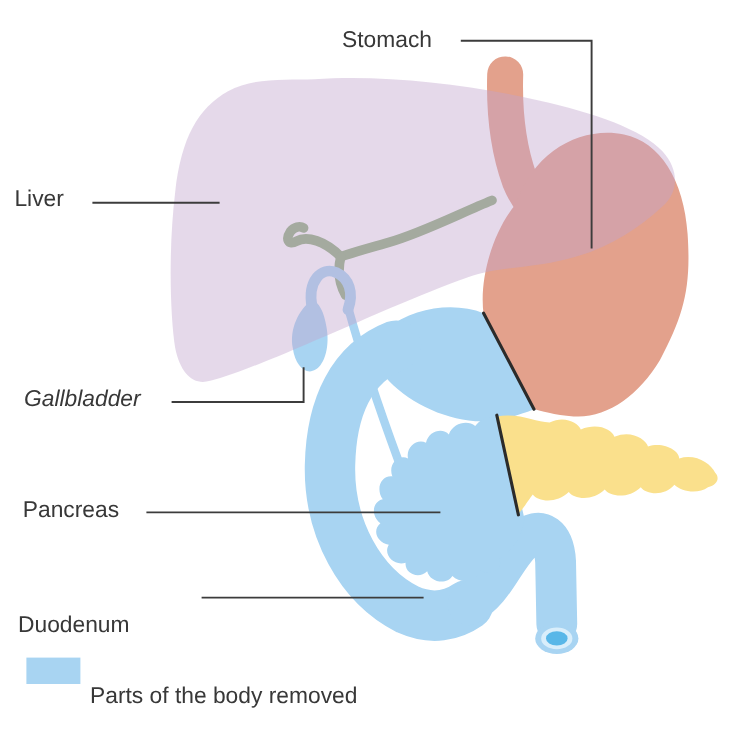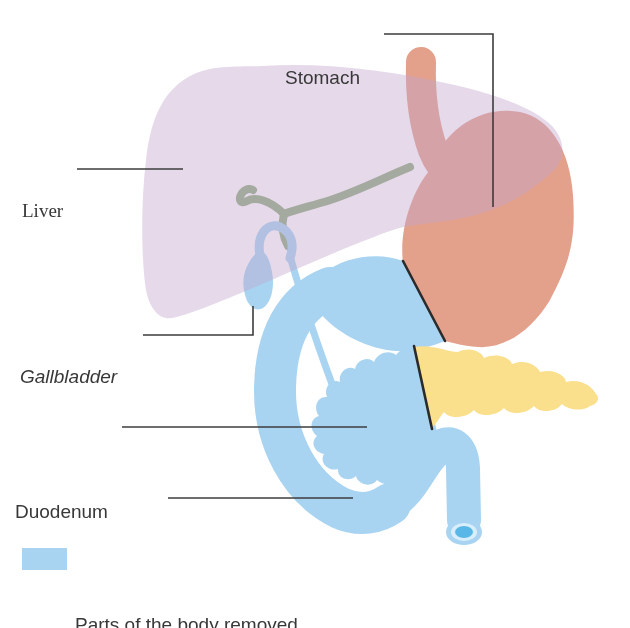--- a/index.html
+++ b/index.html
@@ -10,27 +10,26 @@
     font-family:"Liberation Sans", sans-serif;
     overflow:hidden;
   }
   #diagram-svg{position:absolute;left:0;top:0;}
   .label{
     position:absolute;
     font-size:19px;
     line-height:22px;
     color:#383838;
     white-space:nowrap;
-    margin-top:44px;
   }
-  .lbl-liver{left:22px;top:156px;font-family:Liberation Serif, serif;}
+  .lbl-liver{left:12px;top:156px;}
   .lbl-stomach{left:285px;top:23px;}
   .lbl-gallbladder{left:20px;top:322px;font-style:italic;}
   .lbl-pancreas{left:19px;top:415px;}
-  .lbl-duodenum{left:15px;top:457px;}
+  .lbl-duodenum{left:15px;top:511px;}
   .lbl-legend{left:75px;top:570px;}
 </style>
 </head>
 <body>
 
 <div id="canvas">
 
   <svg id="diagram-svg" width="630" height="628" viewBox="0 0 630 628">
 
     <path d="M 421,62 C 420,95 424,125 433,150 C 439,165 447,174 456,181" fill="none" stroke-width="30" stroke-linecap="round" stroke="#e3a18c"></path>
@@ -127,15 +126,16 @@
       <path d="M 122,427 H 367"></path>
       <path d="M 168,498 H 353"></path>
     </g>
 
     <rect x="22" y="548" width="45" height="22" fill="#a8d4f2"></rect>
   </svg>
 
   <span class="label lbl-liver">Liver</span>
   <span class="label lbl-stomach">Stomach</span>
   <span class="label lbl-gallbladder">Gallbladder</span>
+  <span class="label lbl-pancreas">Pancreas</span>
   <span class="label lbl-duodenum">Duodenum</span>
   <span class="label lbl-legend">Parts of the body removed</span>
 </div>
 
 </body></html>

